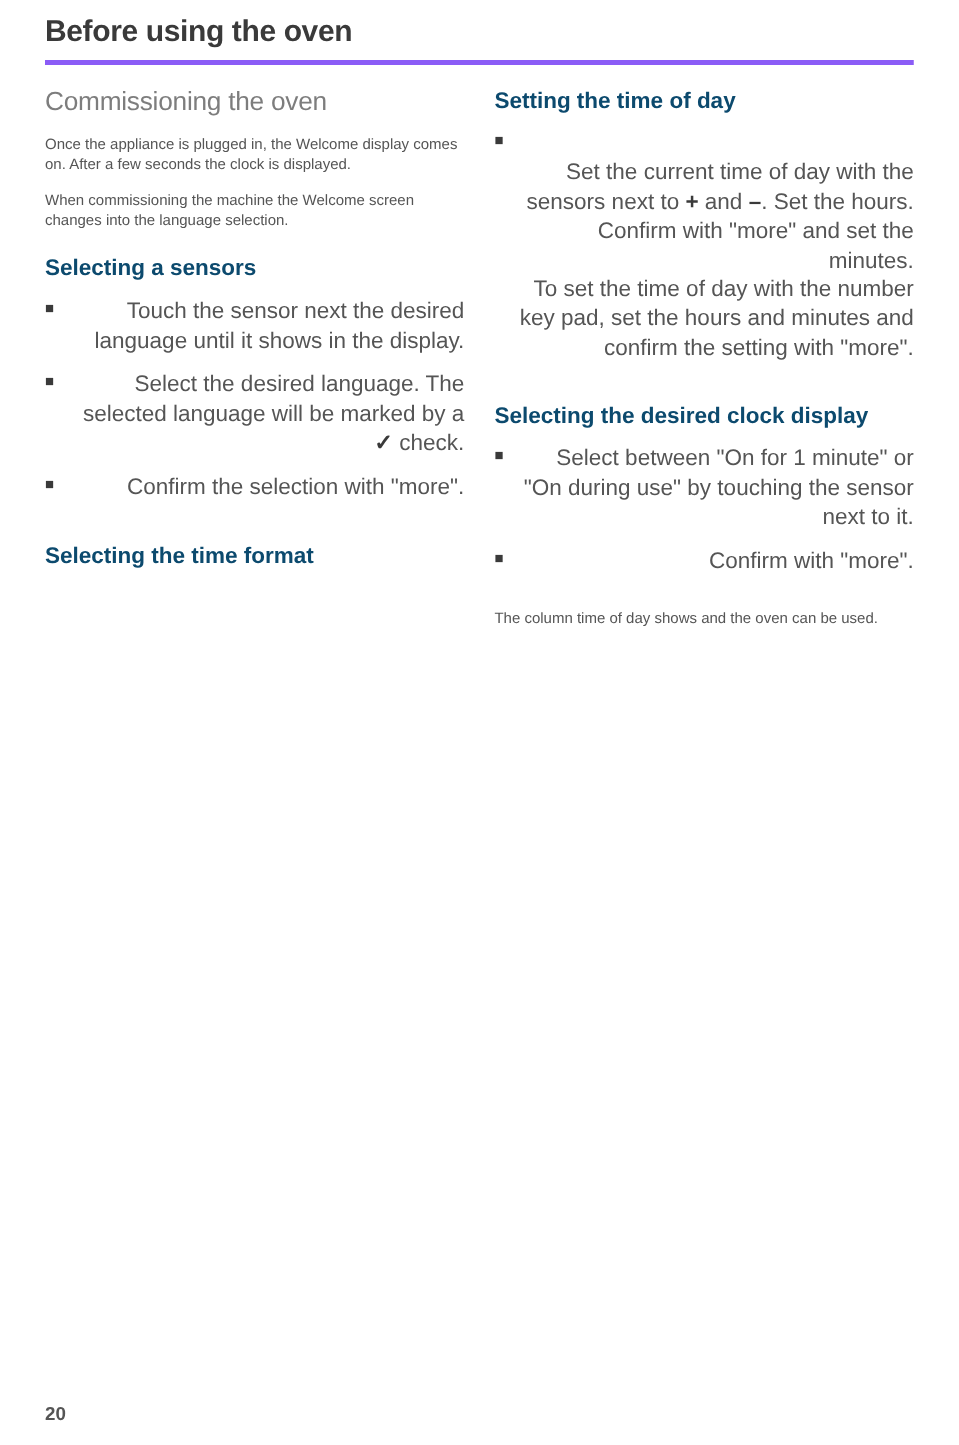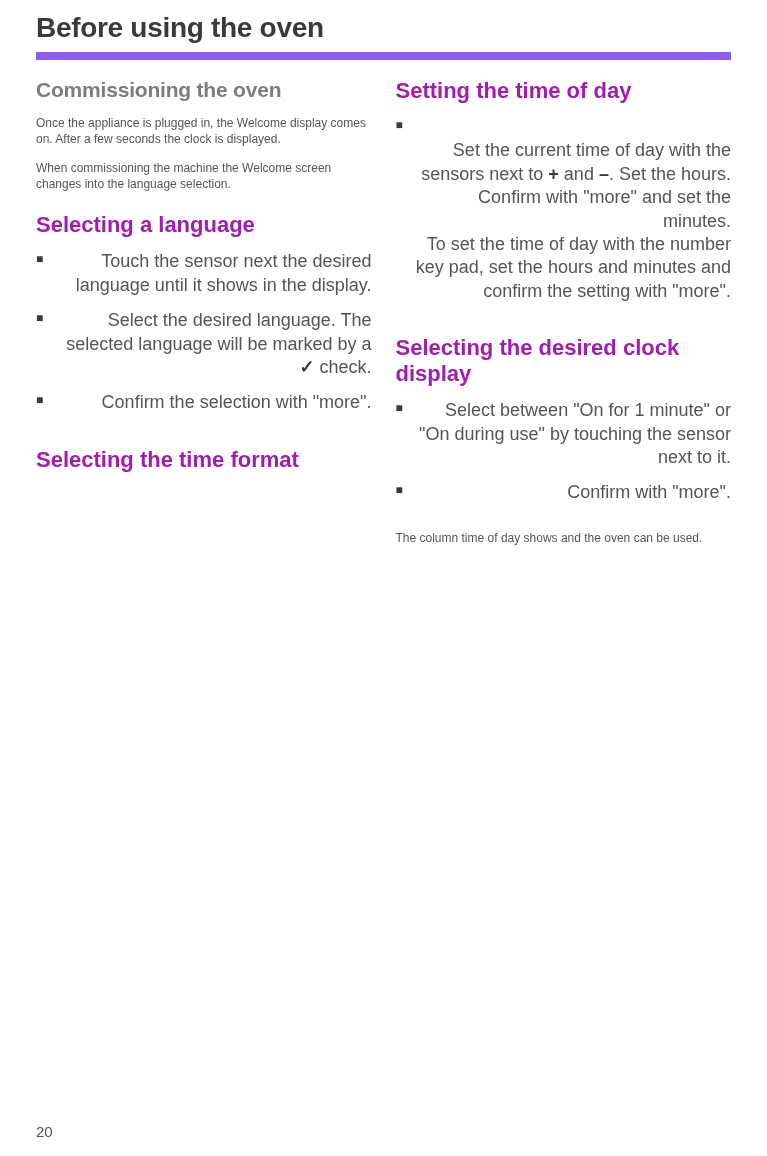--- a/index.html
+++ b/index.html
@@ -10,54 +10,54 @@
     body {
       font-family: Helvetica, Arial, sans-serif;
       width: 767px;
       height: 1156px;
       padding: 12px 36px 20px 36px;
       color: #464646;
       background: #fff;
       position: relative;
     }
     .page-title {
-      font-size: 28px;
+      font-size: 24px;
       font-weight: bold;
       color: #3a3a3a;
       padding-bottom: 8px;
-      border-bottom: 8px solid #8b5cf6;
+      border-bottom: 4px solid #8b5cf6;
       margin-bottom: 18px;
       letter-spacing: -0.3px;
     }
     .columns {
       display: flex;
       gap: 24px;
     }
     .col {
       flex: 1;
       display: flex;
       flex-direction: column;
     }
     .section-heading {
       font-size: 21px;
-      font-weight: bold;
+      font-weight: normal;
       color: #7d7d7d;
       margin-bottom: 14px;
       letter-spacing: -0.2px;
     }
     p.body {
       font-size: 12px;
       line-height: 1.3;
       color: #555;
       margin-bottom: 14px;
     }
     .sub-heading {
-      font-size: 22px;
+      font-size: 18px;
       font-weight: bold;
-      color: #a21caf;
+      color: #0c4a6e;
       margin-top: 6px;
       margin-bottom: 12px;
     }
     ul.steps {
       list-style: none;
       margin-bottom: 14px;
     }
     ul.steps li {
       position: relative;
       padding-left: 20px;
@@ -83,37 +83,38 @@
     .bold-inline {
       font-weight: bold;
       color: #3a3a3a;
     }
     .page-number {
       position: absolute;
       bottom: 16px;
       left: 36px;
       font-size: 15px;
       color: #555;
+      font-weight: bold;
     }
   </style>
 </head>
 <body>
 
 <div class="page-title">Before using the oven</div>
 
 <div class="columns">
 
   <div class="col">
 
     <div class="section-heading">Commissioning the oven</div>
 
     <p class="body">Once the appliance is plugged in, the Welcome display comes on. After a few seconds the clock is displayed.</p>
     <p class="body">When commissioning the machine the Welcome screen changes into the language selection.</p>
 
-    <div class="sub-heading">Selecting a language</div>
+    <div class="sub-heading">Selecting a sensors</div>
 
     <ul class="steps">
       <li>Touch the sensor next the desired language until it shows in the display.</li>
       <li>
         <span>Select the desired language. The selected language will be marked by a </span><span class="check-icon">✓</span><span> check.</span>
       </li>
       <li>Confirm the selection with "more".</li>
     </ul>
 
     <div class="sub-heading">Selecting the time format</div>

